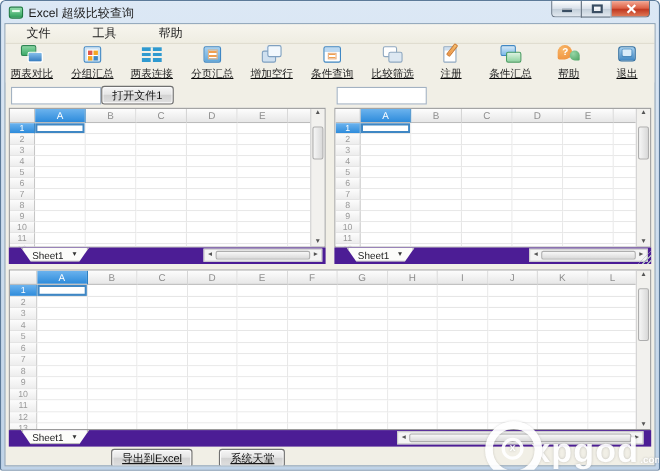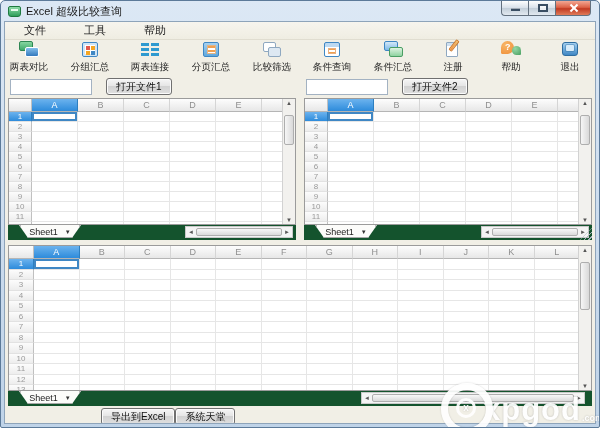--- a/index.html
+++ b/index.html
@@ -24,21 +24,21 @@
   .glyph-close::before,.glyph-close::after { content:""; position:absolute; left:0; top:3px; width:10px; height:2px; background:#fff; }
   .glyph-close::before { transform:rotate(45deg); } .glyph-close::after { transform:rotate(-45deg); }
   
   .client { position:absolute; left:3px; right:3px; top:20px; bottom:3px; background:#f1efe6;
             border:1px solid #8ea4ba; overflow:hidden; }
   .menubar { height:18px; display:flex; align-items:center; padding-left:10px; background:linear-gradient(#f7f5ee,#efede2);
              border-bottom:1px solid #e0ddd0; font-size:11px; color:#222; }
   .menu-item { padding:1px 9px; margin-right:20px; }
   
   .toolbar { height:35px; display:flex; justify-content:space-between; align-items:flex-end;
-             padding:1px 6px 1px 4px; background:#f1efe6; }
+             padding:1px 6px 1px 4px; background:#f1efe6;text-decoration:underline; }
   .tb-item { display:flex; flex-direction:column; align-items:center; min-width:38px; font-size:10px; color:#222; }
   .tb-label { white-space:nowrap; transform:scale(.96); }
   .tbi { width:24px; height:21px; position:relative; margin-bottom:0; }
   .tbi::before,.tbi::after { content:""; position:absolute; box-sizing:border-box; }
   .ic-two-tables-compare-icon::before{left:2px;top:2px;width:14px;height:10px;background:linear-gradient(#86d6a0,#3fa96a);border:1px solid #2e8653;border-radius:2px;}
   .ic-two-tables-compare-icon::after{left:8px;top:8px;width:14px;height:10px;background:linear-gradient(#85bfec,#3379bd);border:1px solid #fff;border-radius:2px;}
   .ic-two-workbooks-compare-icon::before{left:3px;top:3px;width:17px;height:14px;background:linear-gradient(180deg,#f0a050 0 4px,#fdfdfd 4px);border:1px solid #d8833c;border-radius:2px;}
   .ic-two-workbooks-compare-icon::after{left:6px;top:10px;width:11px;height:1px;background:#ecd0b0;box-shadow:0 3px 0 #ecd0b0;}
   .ic-group-summary-icon::before{left:4px;top:3px;width:16px;height:15px;background:#fff;border:1px solid #3f87c4;border-radius:2px;box-shadow:inset 0 0 0 2px #cfe4f5;}
   .ic-group-summary-icon::after{left:8px;top:7px;width:4px;height:4px;background:#e2574c;box-shadow:5px 0 0 #f5a623,0 5px 0 #f5a623,5px 5px 0 #3f87c4;}
@@ -57,21 +57,21 @@
   .ic-register-icon::before{left:5px;top:3px;width:12px;height:15px;background:#fff;border:1px solid #8fa8c0;border-radius:1px;box-shadow:inset 0 3px 0 #cfe0f0;}
   .ic-register-icon::after{left:11px;top:0;width:4px;height:13px;background:linear-gradient(#f8c06a,#ef8f3a);border:1px solid #d07c2e;transform:rotate(38deg);border-radius:1px;}
   .ic-buy-icon::before{content:"✿";left:3px;top:0;font-size:17px;line-height:20px;color:#5cb85c;text-shadow:0 1px 1px #3f8f3f66;}
   .ic-help-icon::before{content:"?";left:2px;top:2px;width:13px;height:13px;background:radial-gradient(circle at 35% 30%,#f8b668,#ee8c36);border-radius:50% 50% 50% 12%;color:#fff;font-size:9px;font-weight:bold;text-align:center;line-height:13px;}
   .ic-help-icon::after{left:13px;top:7px;width:9px;height:9px;background:radial-gradient(circle at 35% 30%,#95d6a5,#49a061);border-radius:50% 50% 12% 50%;}
   .ic-exit-icon::before{left:4px;top:3px;width:16px;height:14px;background:linear-gradient(#a6d1f1,#3f87c4);border:1px solid #2f6da0;border-radius:3px;}
   .ic-exit-icon::after{left:8px;top:6px;width:8px;height:6px;background:#d8ecfa;border-radius:1px;box-shadow:0 0 0 1px #2f6da066;}
   
   .top-panels { display:flex; gap:8px; padding:1px 3px 0; }
   .panel { width:288px; }
-  .file-row { display:flex; align-items:center; gap:14px; height:19px; margin:1px 0 2px 2px; }
+  .file-row { display:flex; align-items:center; gap:0; height:19px; margin:1px 0 2px 2px; }
   .file-input { width:82px; height:16px; border:1px solid #a3b2c2; background:#fff; font-size:10px; padding:0 3px; }
   .btn { font-size:10px; height:17px; padding:0 9px; border:1px solid #707070; border-radius:3px; color:#111;
          background:linear-gradient(#f6f6f6,#e6e6e6 45%,#d2d2d2 50%,#e0e0e0); box-shadow:inset 0 0 0 1px #fbfbfb; }
   .sheet-wrap { position:relative; height:127px; border:1px solid #9b9b9b; background:#fff; display:flex; overflow:hidden; }
   .bwrap { height:146px; }
   .sheet { flex:1; overflow:hidden; background:#fff; }
   .srow { display:flex; height:10px; }
   .lg .srow { height:10.5px; }
   .srow.shead { height:13px; }
   .corner { width:23px; flex:none; background:linear-gradient(#fdfdfd,#e7e7e7); border-right:1px solid #c0c0c0; border-bottom:1px solid #b5b5b5; }
@@ -84,35 +84,35 @@
   .lg .rowh { width:25px; line-height:10.5px; }
   .cell { width:46px; flex:none; border-right:1px solid #e6e6e6; border-bottom:1px solid #e6e6e6; background:#fff; }
   .lg .cell { width:45.5px; }
   .hsel { background:linear-gradient(#6cb3ee,#2d8bdb) !important; color:#fff !important; border-right-color:#2d7fc0 !important; }
   .selcell { box-shadow:inset 0 0 0 2px #3f87c4; }
   .vscroll { width:13px; flex:none; background:#f2f1ee; border-left:1px solid #d2d2d2; position:relative;
              font-size:6px; color:#555; text-align:center; }
   .vs-up { position:absolute; top:1px; left:0; right:0; } .vs-dn { position:absolute; bottom:1px; left:0; right:0; }
   .vthumb { position:absolute; left:1px; width:10px; background:linear-gradient(90deg,#f6f6f6,#d9d9d9); border:1px solid #aeaeae; border-radius:2px; }
   .vt-sm { top:16px; height:30px; } .vt-lg { top:16px; height:48px; }
-  .sfoot { position:relative; height:15px; display:flex; background:#14532d;text-align:right; }
+  .sfoot { position:relative; height:15px; display:flex; background:#4c1d95;text-align:right; }
   .stab { position:relative; margin-left:11px; width:62px; height:13px; background:#fcfcfa;
           clip-path:polygon(0 0,100% 0,calc(100% - 9px) 100%,9px 100%);
           display:flex; align-items:center; justify-content:center; gap:7px; font-size:9px; color:#222;
           box-shadow:inset 0 -1px 0 #a8a8a8, inset 2px 0 0 #bbb, inset -2px 0 0 #bbb; }
   .tab-caret { font-size:6px; color:#333; }
   .hscroll { position:absolute; top:1px; height:12px; background:#f4f4f4; border:1px solid #c9c9c9;
              display:flex; align-items:center; font-size:6px; color:#555; padding:0 2px; }
   .hs-sm { right:3px; width:108px; } .hs-lg { right:7px; width:224px; }
   .hthumb { flex:1; height:8px; margin:0 2px; background:linear-gradient(#f8f8f8,#dadada); border:1px solid #aeaeae; border-radius:2px; }
   .grip { position:absolute; right:0; bottom:0; width:12px; height:12px;
           background:repeating-linear-gradient(135deg,transparent 0 2px,#a9b4bf 2px 3px);
           clip-path:polygon(100% 0,100% 100%,0 100%); }
   .bottom-panel { margin:5px 3px 0; }
-  .action-row { display:flex; margin:2px 0 0 96px; }
+  .action-row { display:flex; gap:24px; margin:2px 0 0 96px;text-decoration:underline; }
   
   .watermark { position:absolute; right:-4px; bottom:-8px; display:flex; align-items:center; color:#fff; opacity:.93;
                z-index:40; pointer-events:none; text-shadow:0 0 2px rgba(110,110,110,.45); }
   .wm-logo { width:52px; height:52px; border:7px solid #fff; border-radius:50%; position:relative; margin-right:-10px;
              box-shadow:0 0 2px rgba(110,110,110,.35), inset 0 0 2px rgba(110,110,110,.35); }
   .wm-x { position:absolute; left:8px; top:8px; width:20px; height:20px; border:3px solid #fff; border-radius:50%;
           font-size:10px; font-weight:bold; text-align:center; line-height:14px; }
   .wm-text { display:flex; flex-direction:column; align-items:flex-start; line-height:1; }
   .wm-cn { font-size:19px; font-weight:bold; letter-spacing:3px; }
   .wm-row { display:flex; align-items:flex-end; }
@@ -156,34 +156,38 @@
         </div>
         <div class="tb-item">
           <div class="tbi ic-two-tables-join-icon"></div>
           <div class="tb-label">两表连接</div>
         </div>
         <div class="tb-item">
           <div class="tbi ic-paged-summary-icon"></div>
           <div class="tb-label">分页汇总</div>
         </div>
         <div class="tb-item">
+          <div class="tbi ic-add-blank-rows-icon"></div>
+          <div class="tb-label">增加空行</div>
+        </div>
+        <div class="tb-item">
+          <div class="tbi ic-condition-query-icon"></div>
+          <div class="tb-label">条件查询</div>
+        </div>
+        <div class="tb-item">
           <div class="tbi ic-compare-filter-icon"></div>
           <div class="tb-label">比较筛选</div>
         </div>
         <div class="tb-item">
-          <div class="tbi ic-condition-query-icon"></div>
-          <div class="tb-label">条件查询</div>
+          <div class="tbi ic-register-icon"></div>
+          <div class="tb-label">注册</div>
         </div>
         <div class="tb-item">
           <div class="tbi ic-condition-summary-icon"></div>
           <div class="tb-label">条件汇总</div>
-        </div>
-        <div class="tb-item">
-          <div class="tbi ic-register-icon"></div>
-          <div class="tb-label">注册</div>
         </div>
         <div class="tb-item">
           <div class="tbi ic-help-icon"></div>
           <div class="tb-label">帮助</div>
         </div>
         <div class="tb-item">
           <div class="tbi ic-exit-icon"></div>
           <div class="tb-label">退出</div>
         </div>
       </div>
@@ -330,21 +334,20 @@
             <span>◄</span>
             <div class="hthumb"></div>
             <span>►</span>
           </div>
         </div>
       </div>
 
       <div class="panel">
         <div class="file-row">
           <input class="file-input" value="" style="">
-          <button class="btn">打开文件2</button>
         </div>
         <div class="sheet-wrap sm">
           <div class="sheet">
               <div class="srow shead">
                 <div class="corner"></div>
                 <div class="colh hsel">A</div>
                 <div class="colh">B</div>
                 <div class="colh">C</div>
                 <div class="colh">D</div>
                 <div class="colh">E</div>

